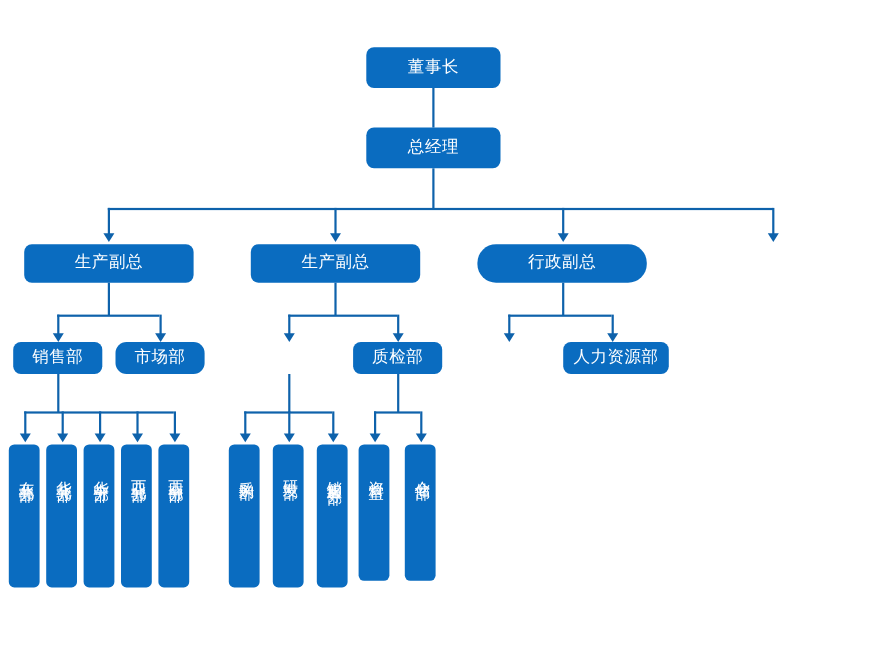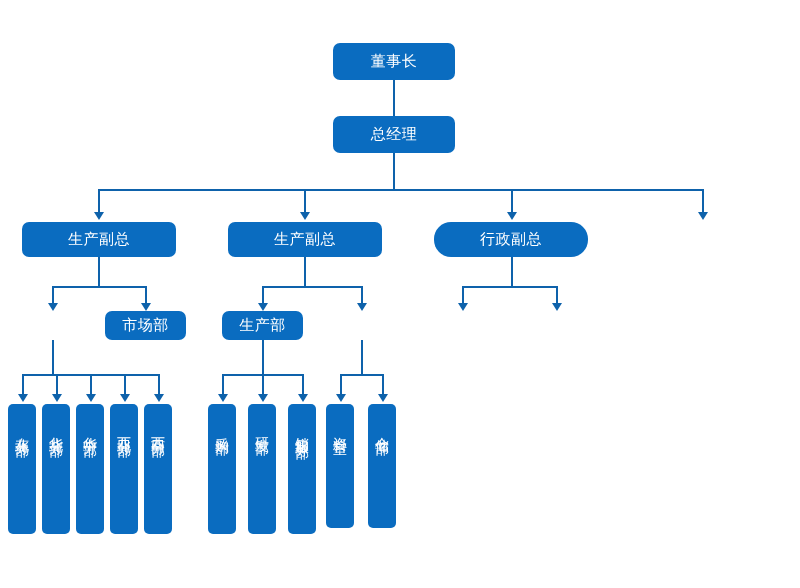--- a/index.html
+++ b/index.html
@@ -11,20 +11,21 @@
     width: 800px;
     height: 588px;
     font-family: "DejaVu Sans", "Liberation Sans", sans-serif;
     overflow: hidden;
   }
   #org-chart {
     position: relative;
     width: 800px;
     height: 462px;
     background: #ffffff;
+    font-family: Liberation Mono, monospace;
   }
   
   .node {
     position: absolute;
     background: #0a6cc0;
     color: #ffffff;
     border-radius: 7px;
     display: flex;
     align-items: center;
     justify-content: center;
@@ -119,25 +120,31 @@
   <div class="conn v" style="left:361px; top:286px; height:19px;"></div>
   <div class="arrow" style="left:357px; top:303px;"></div>
 
   <div class="conn v" style="left:511px; top:257px; height:30px;"></div>
   <div class="conn h" style="left:462px; top:286px; width:94px;"></div>
   <div class="conn v" style="left:462px; top:286px; height:19px;"></div>
   <div class="arrow" style="left:458px; top:303px;"></div>
   <div class="conn v" style="left:556px; top:286px; height:19px;"></div>
   <div class="arrow" style="left:552px; top:303px;"></div>
 
-  <div class="node" style="left:105px; top:311px; width:81px; height:29px;">
+  <div class="node" style="left:12px; top:311px; width:81px; height:29px;">
+    <span>销售部</span>
+  </div>
+  <div class="node" style="left:105px; top:311px; width:81px; height:29px;border-radius:10px;">
     <span>市场部</span>
   </div>
-  <div class="node" style="left:222px; top:311px; width:81px; height:29px;">
-    <span>生产部</span>
+  <div class="node" style="left:321px; top:311px; width:81px; height:29px;">
+    <span>质检部</span>
+  </div>
+  <div class="node" style="left:512px; top:311px; width:96px; height:29px;">
+    <span>人力资源部</span>
   </div>
 
   <div class="conn v" style="left:52px; top:340px; height:35px;"></div>
   <div class="conn h" style="left:22px; top:374px; width:136px;"></div>
   <div class="conn v" style="left:22px; top:374px; height:22px;"></div>
   <div class="arrow" style="left:18px; top:394px;"></div>
   <div class="conn v" style="left:56px; top:374px; height:22px;"></div>
   <div class="arrow" style="left:52px; top:394px;"></div>
   <div class="conn v" style="left:90px; top:374px; height:22px;"></div>
   <div class="arrow" style="left:86px; top:394px;"></div>

